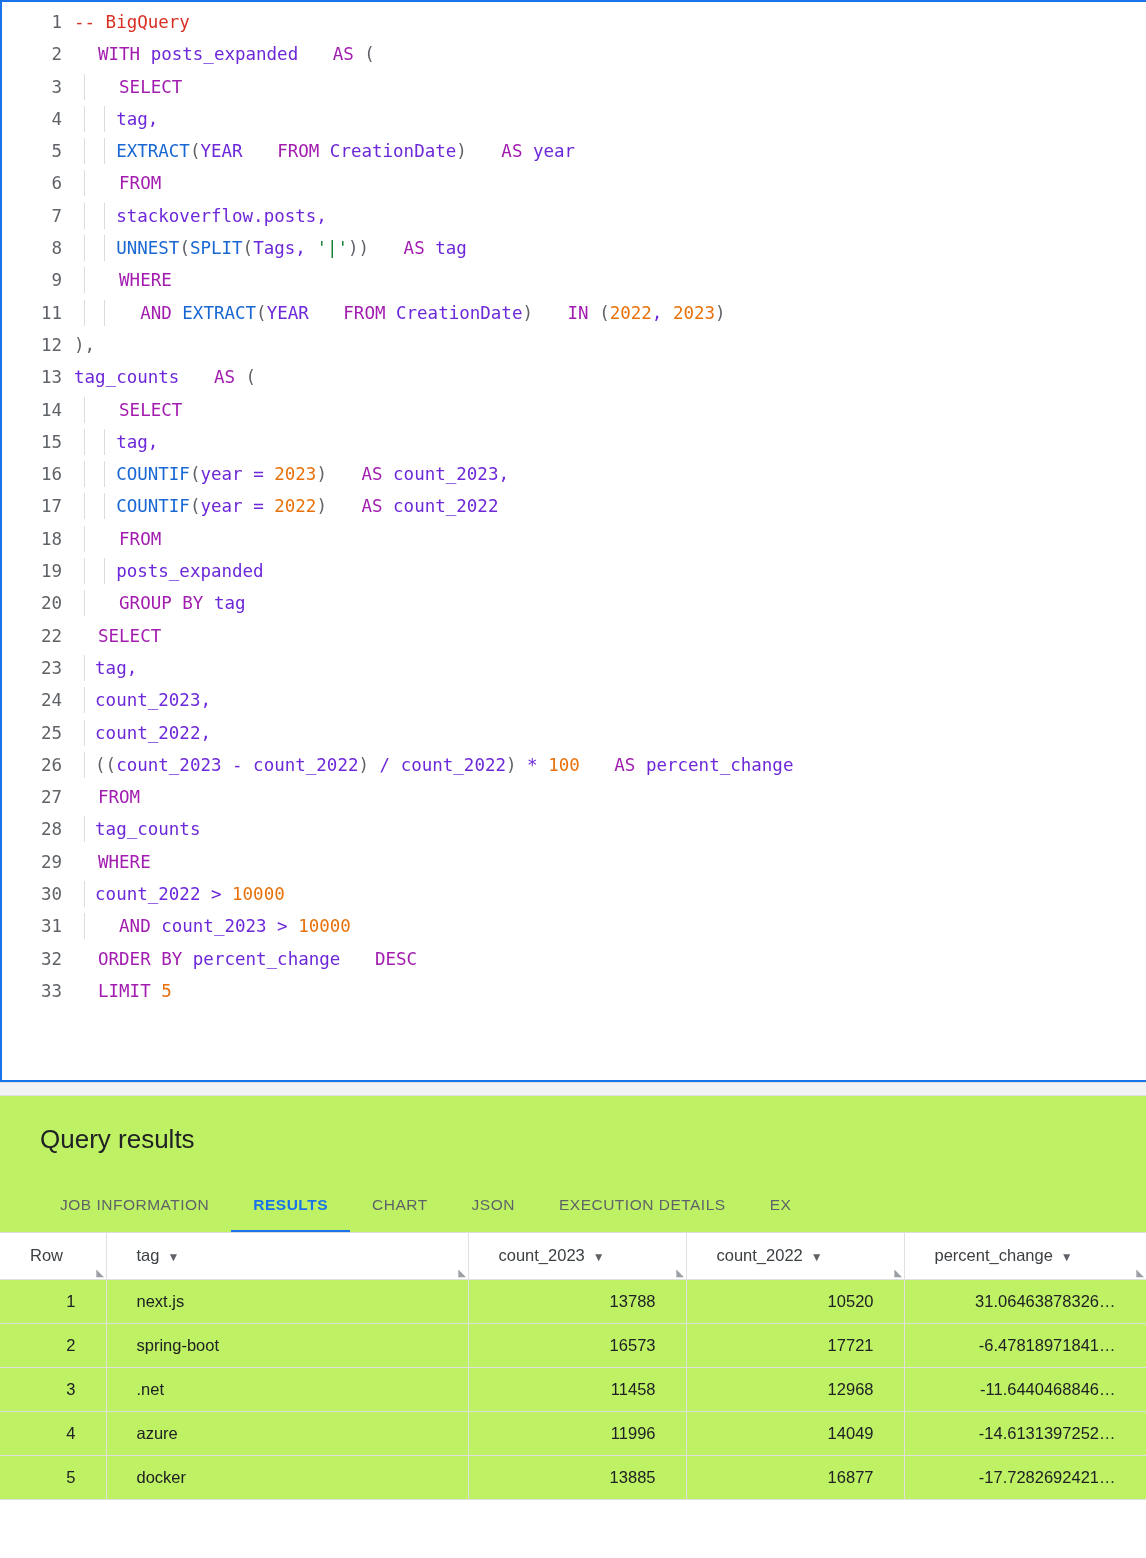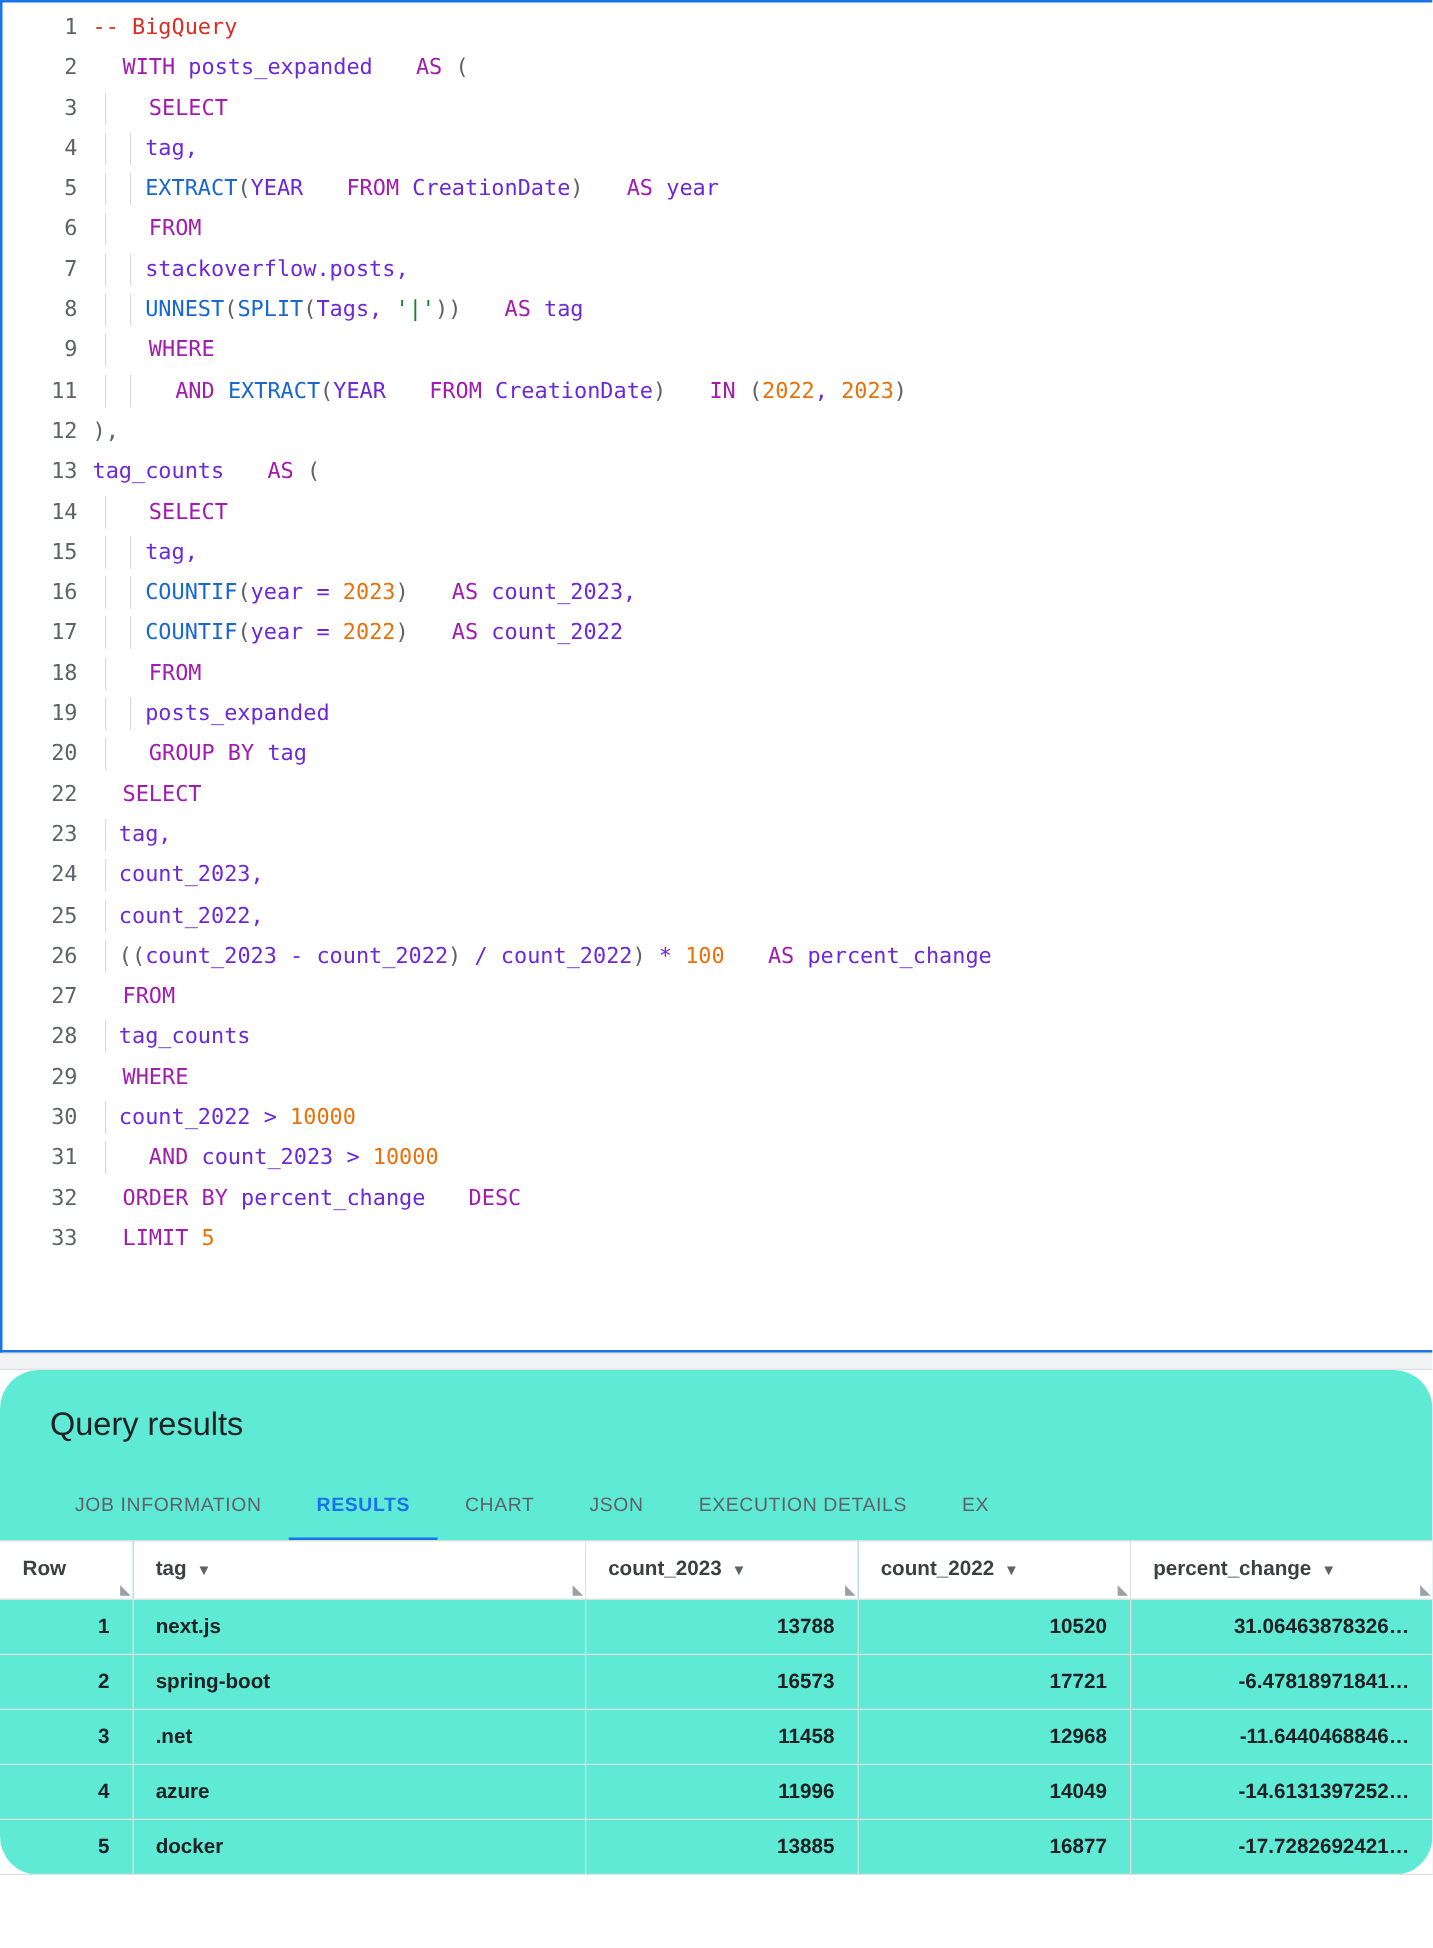--- a/index.html
+++ b/index.html
@@ -66,22 +66,21 @@
   .divider {
     height: 14px;
     background: #f1f3f4;
     border-top: 1px solid #e0e0e0;
     border-bottom: 1px solid #e0e0e0;
     box-sizing: border-box;
   }
 
   
   .results-wrap {
-    background: #5eead4;
-    border-radius: 31px;
+    background: #bef264;
   }
   .results-title {
     font-size: 26px;
     color: #202124;
     padding: 28px 0 22px 40px;
     font-family: "Liberation Sans", sans-serif;
     font-weight: 400;
   }
   .tabs {
     display: flex;
@@ -119,22 +118,22 @@
   }
   table.results-table th,
   table.results-table td {
     border: 1px solid #e0e0e0;
     border-top: none;
     border-left: none;
     font-size: 16.5px;
     color: #202124;
     height: 44px;
     box-sizing: border-box;
-    padding: 0 18px;
-    font-weight: bold;
+    padding: 0 30px;
+    font-weight: normal;
   }
   table.results-table th {
     background: #fff;
     text-align: left;
     position: relative;
     height: 46px;
     color: #3c4043;
   }
   th .caret {
     color: #5f6368;

